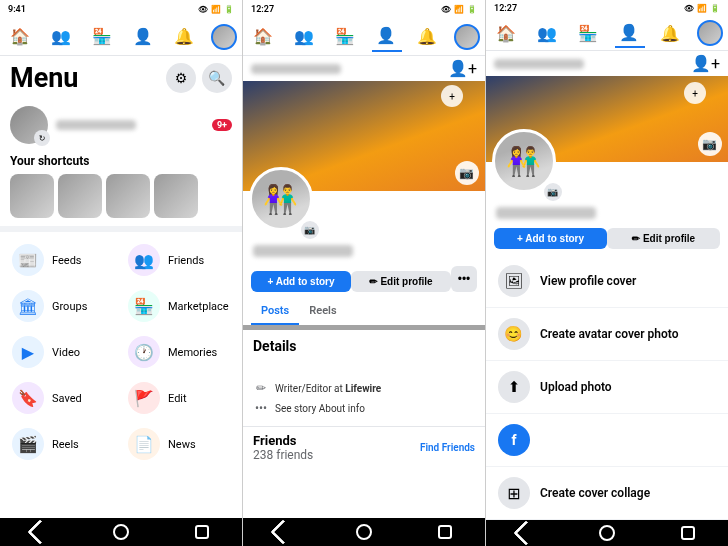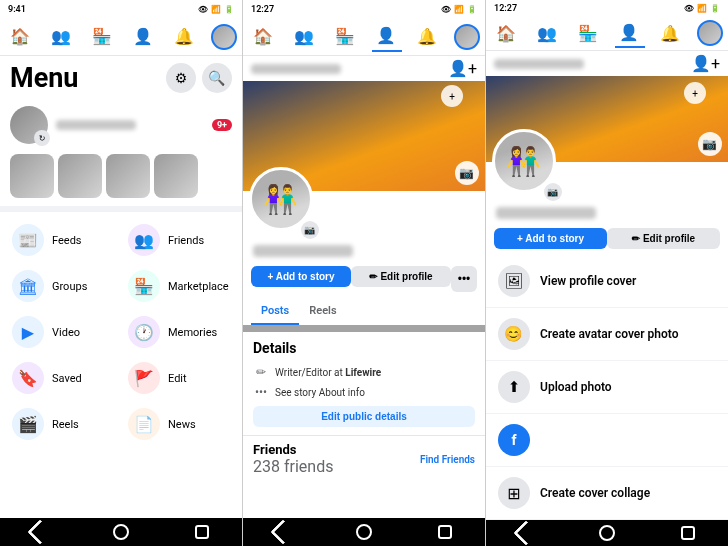--- a/index.html
+++ b/index.html
@@ -282,21 +282,21 @@
       width: 100px;
       background: #c8c8c8;
       border-radius: 4px;
       margin-bottom: 3px;
     }
 
     .action-row {
       display: flex;
       gap: 0;
       padding: 2px 8px 6px;
-      align-items: flex-start;
+      align-items: flex-end;
     }
     .btn-story {
       flex: 1;
       background: #1877f2;
       color: #fff;
       border: none;
       border-radius: 6px;
       padding: 5px 4px;
       font-size: 10px;
       font-weight: 700;
@@ -325,21 +325,21 @@
       border-radius: 6px;
       cursor: pointer;
       font-size: 12px;
       display: flex;
       align-items: center;
       justify-content: center;
     }
 
     .tabs-row {
       display: flex;
-      border-bottom: 7px solid #a3a3a3;
+      border-bottom: 5px solid #a3a3a3;
       padding: 0 8px;
       align-items: flex-end;
     }
     .tab-item {
       padding: 6px 10px;
       font-size: 11px;
       font-weight: 600;
       color: #65676b;
       cursor: pointer;
       border-bottom: 2px solid transparent;
@@ -348,21 +348,21 @@
       color: #1877f2;
       border-bottom: 2px solid #1877f2;
     }
 
     .profile-section {
       padding: 8px 10px;
     }
     .section-title {
       font-size: 14px;
       font-weight: 700;
-      margin-bottom: 6px;
+      margin-bottom: 24px;
     }
     .detail-row {
       display: flex;
       align-items: center;
       gap: 6px;
       padding: 3px 0;
       font-size: 10px;
       color: #333;
     }
     .detail-icon {
@@ -391,21 +391,21 @@
       display: flex;
       justify-content: space-between;
       align-items: center;
       border-top: 1px solid #e4e6ea;
     }
     .friends-label {
       font-size: 13px;
       font-weight: 700;
     }
     .friends-count {
-      font-size: 16px;
+      font-size: 12px;
       color: #65676b;
     }
     .find-friends-link {
       font-size: 10px;
       color: #1877f2;
       font-weight: 600;
     }
 
     
     .dropdown-menu {
@@ -536,20 +536,21 @@
 
   <div class="user-row">
     <div class="user-avatar-wrap">
       <div class="user-avatar"></div>
       <div class="avatar-edit-btn">↻</div>
     </div>
     <div class="user-name blur-block"></div>
     <div class="notification-badge">9+</div>
   </div>
 
+  <div class="section-label">Your shortcuts</div>
   <div class="shortcuts-row">
     <div class="shortcut-thumb"></div>
     <div class="shortcut-thumb"></div>
     <div class="shortcut-thumb"></div>
     <div class="shortcut-thumb"></div>
   </div>
 
   <div class="divider"></div>
 
 
@@ -665,21 +666,20 @@
   <div class="profile-section">
     <div class="section-title">Details</div>
     <div class="detail-row">
       <span class="detail-icon">✏</span>
       <span>Writer/Editor at <strong>Lifewire</strong></span>
     </div>
     <div class="detail-row">
       <span class="detail-icon">•••</span>
       <span>See story About info</span>
     </div>
-    <button class="edit-public-btn">Edit public details</button>
   </div>
 
   <div class="friends-section">
     <div>
       <div class="friends-label">Friends</div>
       <div class="friends-count">238 friends</div>
     </div>
     <div class="find-friends-link">Find Friends</div>
   </div>
 

